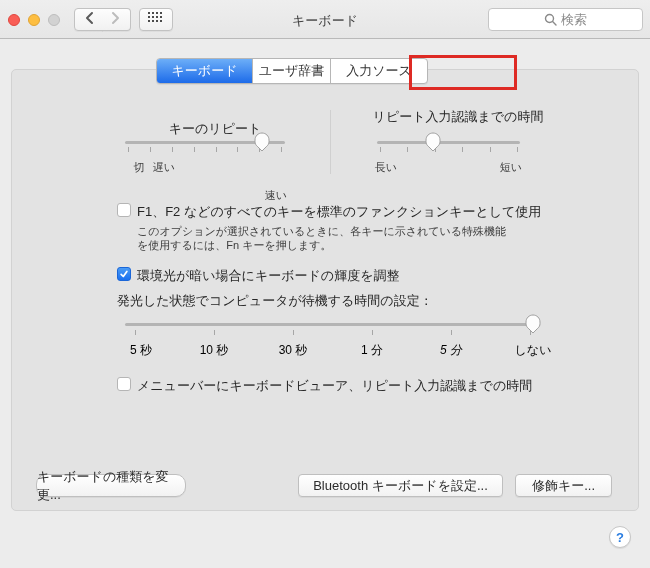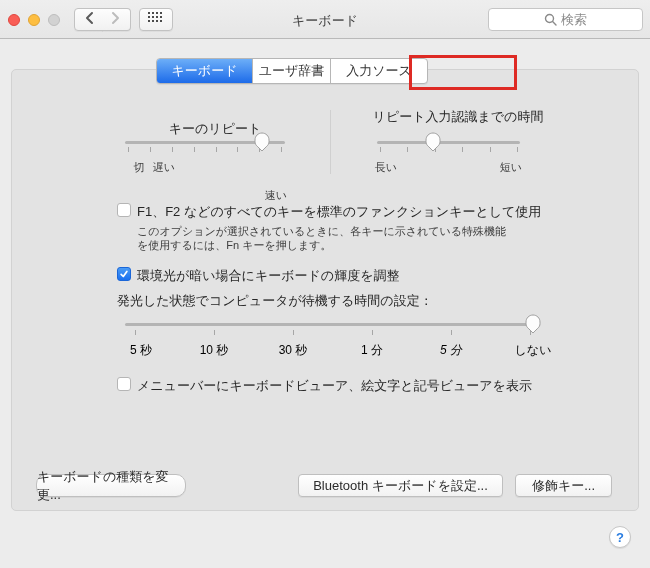--- a/index.html
+++ b/index.html
@@ -237,21 +237,21 @@
     </svg>
 </div>
 <div class="tick-label-lg" style="left:111px;top:342px;width:60px;">5 秒</div>
 <div class="tick-label-lg" style="left:184px;top:342px;width:60px;">10 秒</div>
 <div class="tick-label-lg" style="left:263px;top:342px;width:60px;">30 秒</div>
 <div class="tick-label-lg" style="left:342px;top:342px;width:60px;">1 分</div>
 <div class="tick-label-lg" style="left:421px;top:342px;width:60px;font-style:italic;">5 分</div>
 <div class="tick-label-lg" style="left:503px;top:342px;width:60px;">しない</div>
 
 <div class="checkbox" style="left:117px;top:377px;"></div>
-<div class="cb-label" style="left:137px;top:377px;">メニューバーにキーボードビューア、絵文字と記号ビューアを表示</div>
+<div class="cb-label" style="left:137px;top:377px;">メニューバーにキーボードビューア、リピート入力認識までの時間</div>
 
 <div class="push-btn" style="left:36px;width:150px;border-radius:10px;">キーボードの種類を変更...</div>
 <div class="push-btn" style="left:298px;width:205px;">Bluetooth キーボードを設定...</div>
 <div class="push-btn" style="left:515px;width:97px;">修飾キー...</div>
 
 <div class="help-btn">
   <span>?</span>
 </div>
 
 </body></html>

